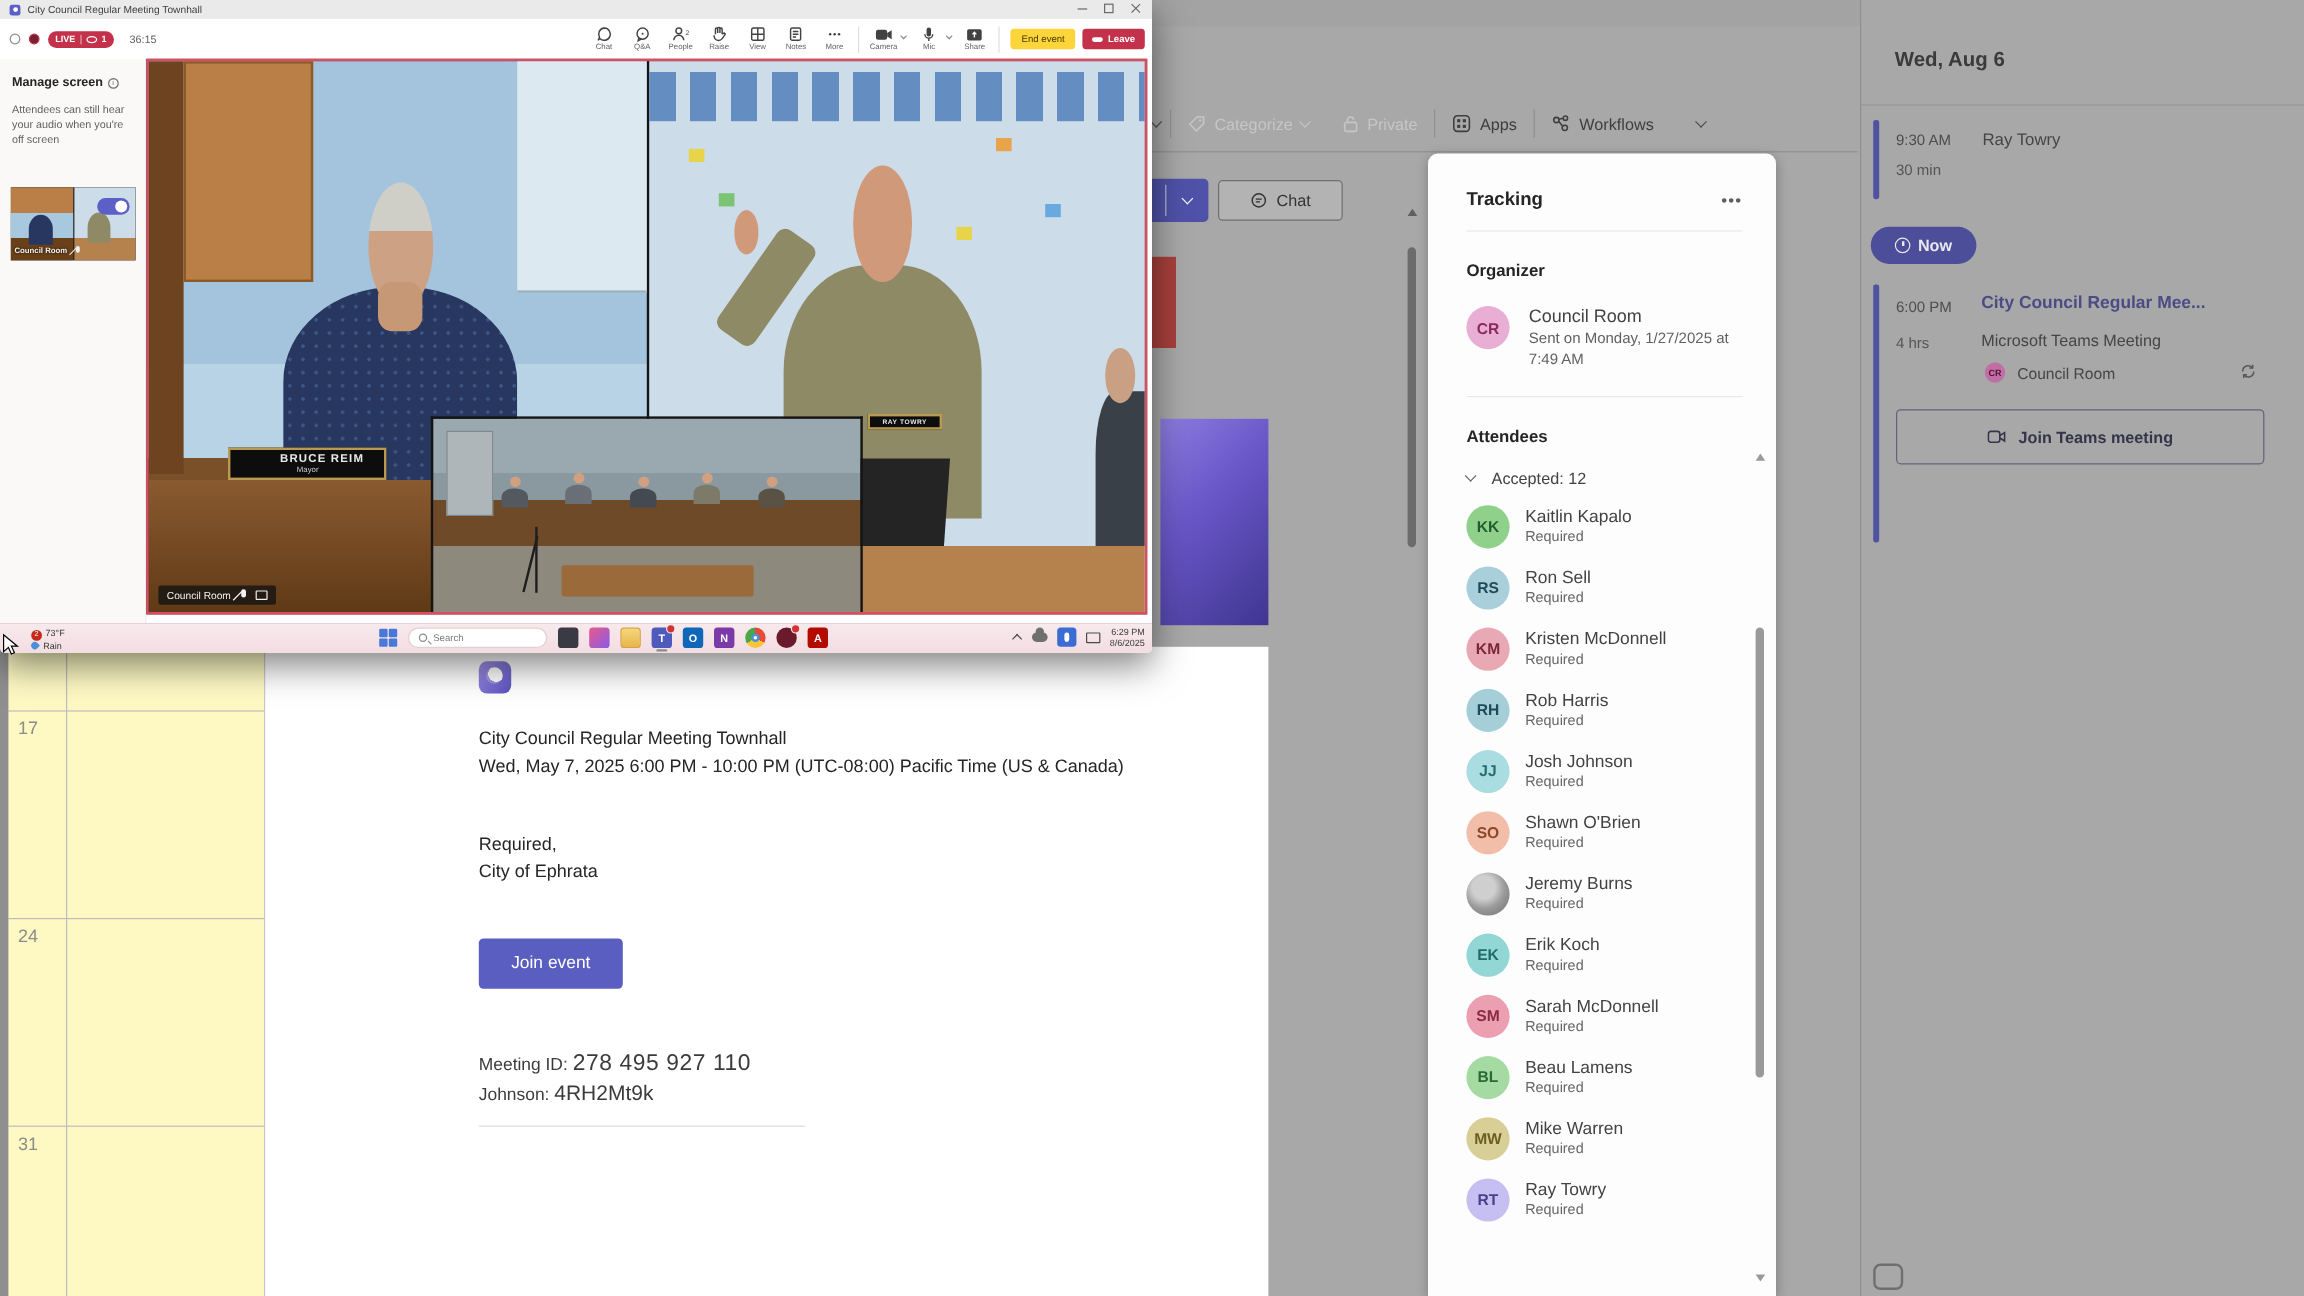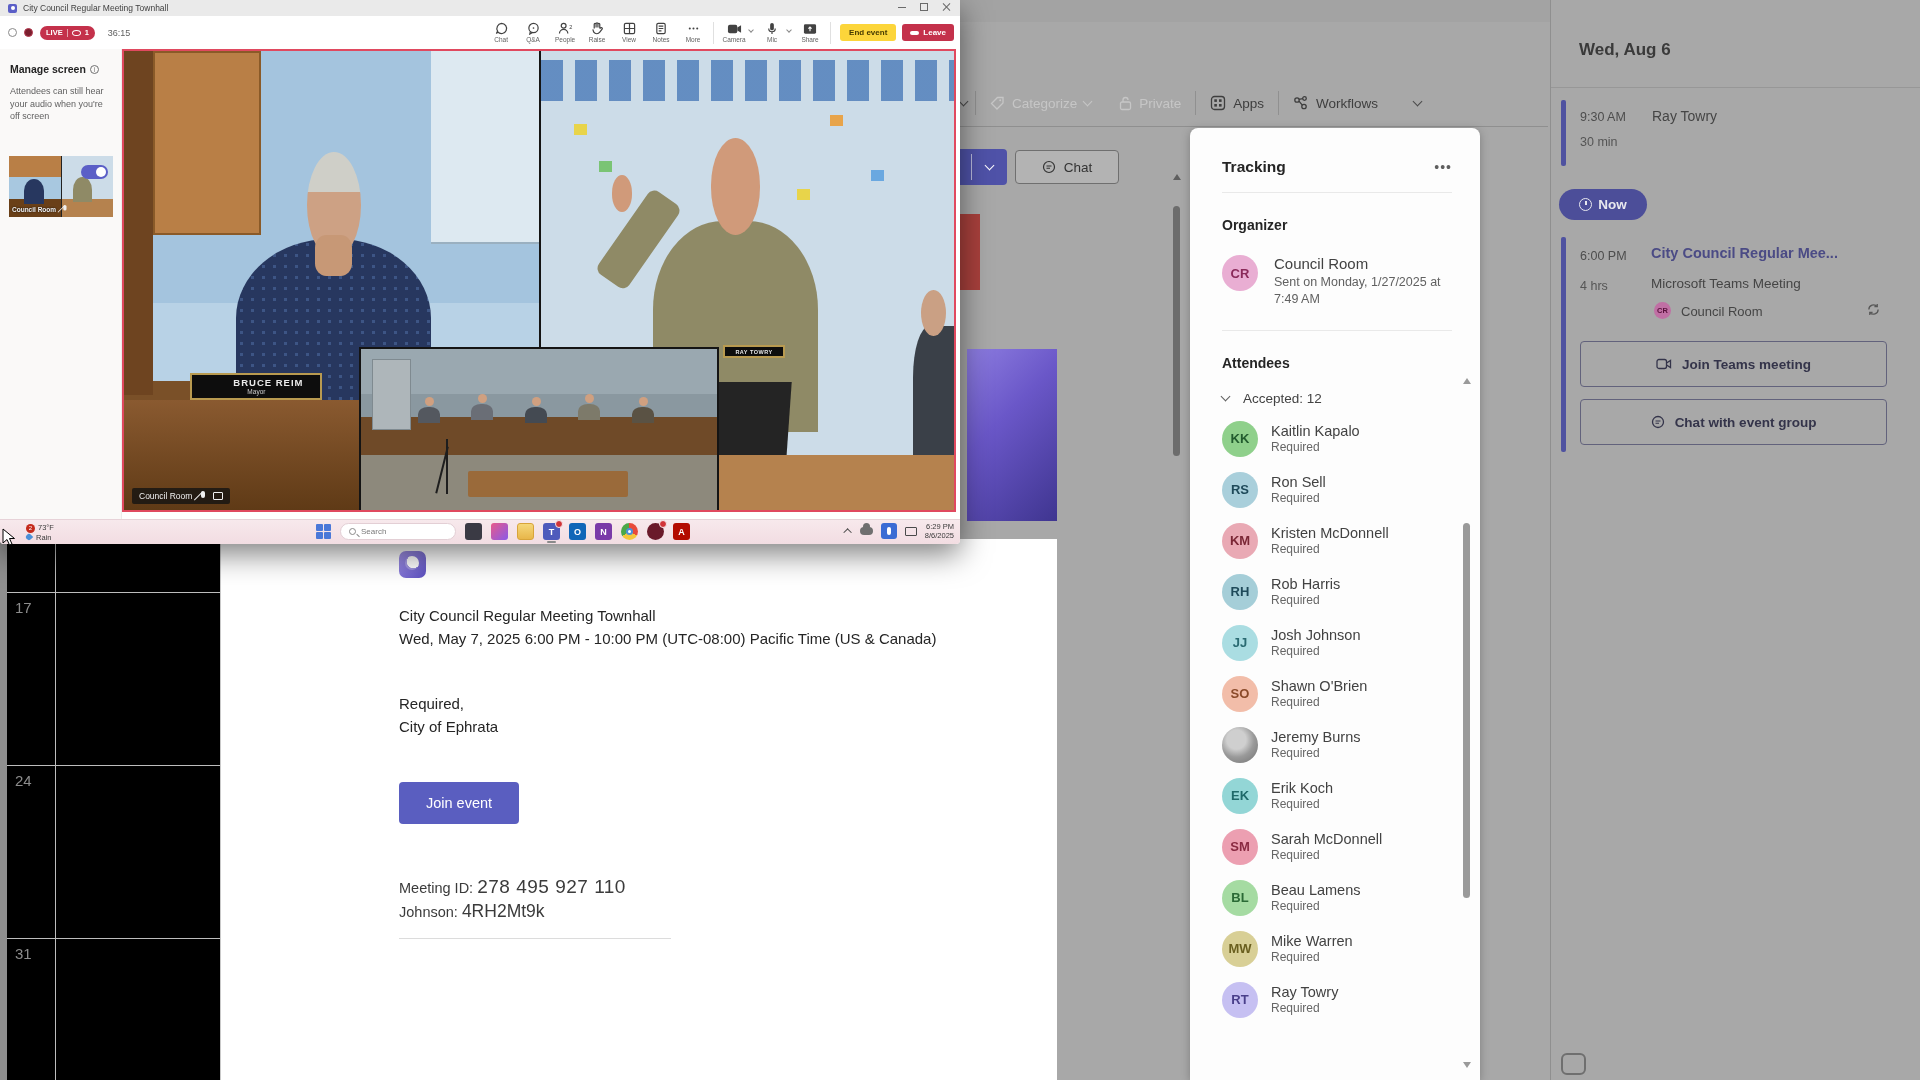--- a/index.html
+++ b/index.html
@@ -46,21 +46,21 @@
   .email-sig { margin-top:42px; font-size:15px; color:#252525; line-height:23px; }
   .join-btn { margin-top:44px; width:120px; height:42px; background:#5a5ec0; color:#fff; font-size:14.5px; border:none; border-radius:4px; display:flex; align-items:center; justify-content:center; }
   .meet-block { margin-top:52px; color:#3b3b3b; }
   .meet-row1 { font-size:14.5px; }
   .meet-row1 b.idnum { font-size:19px; font-weight:normal; letter-spacing:.5px; }
   .meet-row2 { font-size:14.5px; margin-top:3px; }
   .meet-row2 .pass { font-size:17.5px; }
   .email-hr { margin-top:16px; width:272px; height:1px; background:#dcdcdc; }
 
   
-  .cal-strip { position:absolute; left:0; top:539px; width:252px; height:541px; background:#000000; }
+  .cal-strip { position:absolute; left:0; top:539px; width:252px; height:541px; background:#fef9c3; }
   .cal-edge { position:absolute; left:0; top:0; width:7px; height:100%; background:#8f8f8f; }
   .cal-vline { position:absolute; left:55px; top:0; width:1px; height:100%; background:#bdbdbd; }
   .cal-row { position:absolute; left:7px; width:213px; border-top:1px solid #bdbdbd; color:#8c8c8c; font-size:15px; padding:6px 0 0 8px; }
 
   
   .tracking-card { position:absolute; left:1190px; top:128px; width:290px; height:952px; background:#fdfdfd; border-radius:8px 8px 0 0; box-shadow:0 2px 10px rgba(0,0,0,.25); }
   .tc-inner { position:absolute; left:32px; top:0; width:230px; }
   .tc-head { display:flex; align-items:center; justify-content:space-between; margin-top:30px; }
   .tc-title { font-size:15.5px; font-weight:bold; color:#252525; }
   .dots { color:#5f5f5f; font-size:14px; letter-spacing:1px; }
@@ -121,21 +121,21 @@
   .eye { width:9px; height:6px; border:1.1px solid #fff; border-radius:50%; position:relative; }
   .live-count { font-size:7.5px; font-weight:bold; }
   .timer { font-size:9px; color:#616161; margin-left:6px; }
 
   .tw-right { position:absolute; right:6px; top:16px; height:33px; display:flex; align-items:center; gap:2px; }
   .tbtn { width:30px; display:flex; flex-direction:column; align-items:center; gap:1px; color:#616161; }
   .tbtn svg { display:block; }
   .tbtn .lbl { font-size:6.5px; }
   .vsep { width:1px; height:22px; background:#e0e0e0; margin:0 3px; }
   .devcaret { width:4px; height:4px; border-right:1.2px solid #8a8a8a; border-bottom:1.2px solid #8a8a8a; transform:rotate(45deg); margin:0 2px 6px -2px; }
-  .end-btn { height:17px; padding:0 9px; background:#fcd53a; border-radius:3px; color:#463a00; font-size:8px; font-weight:bold; display:flex; align-items:center; margin:0 4px; }
+  .end-btn { height:17px; padding:0 9px; background:#fcd53a; border-radius:3px; color:#463a00; font-size:8px; font-weight:normal; display:flex; align-items:center; margin:0 4px; }
   .leave-btn { height:17px; padding:0 8px; background:#c4314b; border-radius:3px; color:#fff; font-size:8px; font-weight:bold; display:flex; align-items:center; gap:4px; }
   .phone-g { width:9px; height:4px; background:#fff; border-radius:2px; }
 
   
   .manage-panel { position:absolute; left:0; top:49px; width:122px; height:470px; background:#faf9f8; border-right:1px solid #ececec; }
   .mp-title { font-size:10.5px; font-weight:bold; color:#242424; margin:14px 0 0 10px; display:flex; align-items:center; gap:4px; }
   .info-i { width:9px; height:9px; border:1px solid #707070; border-radius:50%; font-size:6.5px; color:#707070; display:flex; align-items:center; justify-content:center; font-weight:normal; }
   .mp-info { font-size:9px; color:#616161; margin:10px 10px 0 10px; line-height:12.5px; }
   .mp-thumb { position:absolute; left:9px; top:107px; width:104px; height:61px; background:#222; overflow:hidden; }
   .mp-thumb .half-l { position:absolute; left:0; top:0; width:50%; height:100%; background:linear-gradient(#b97f46 0 35%, #a8c8e0 35% 70%, #6a4018 70%); }
@@ -480,27 +480,20 @@
         <path d="M11 1 v3 h-3 M3 13 v-3 h3" stroke="#585858" fill="none" stroke-width="1.4"></path>
       </svg>
 
     <button class="sb-btn" style="top:341px;">
       <svg width="16" height="12" viewBox="0 0 16 12">
           <rect x="1" y="1.5" width="9.5" height="9" rx="2" stroke="#34344a" fill="none" stroke-width="1.3"></rect>
           <path d="M10.5 5 L14.5 2.5 V9.5 L10.5 7" stroke="#34344a" fill="none" stroke-width="1.3"></path>
         </svg>
       <span>Join Teams meeting</span>
     </button>
-    <button class="sb-btn" style="top:399px;">
-      <svg width="14" height="14" viewBox="0 0 14 14">
-          <circle cx="7" cy="7" r="5.5" stroke="#34344a" fill="none" stroke-width="1.3"></circle>
-          <path d="M4.5 6 h5 M4.5 8.2 h3.5" stroke="#34344a" stroke-width="1.1"></path>
-        </svg>
-      <span>Chat with event group</span>
-    </button>
 
     <div class="sb-bottom-ic"></div>
   </div>
 </div>
 
 <div id="teams-window">
   <div class="tw-titlebar">
     <div class="tw-logo"></div>
     <span class="tw-title">City Council Regular Meeting Townhall</span>
     <div class="tw-ctrls">

